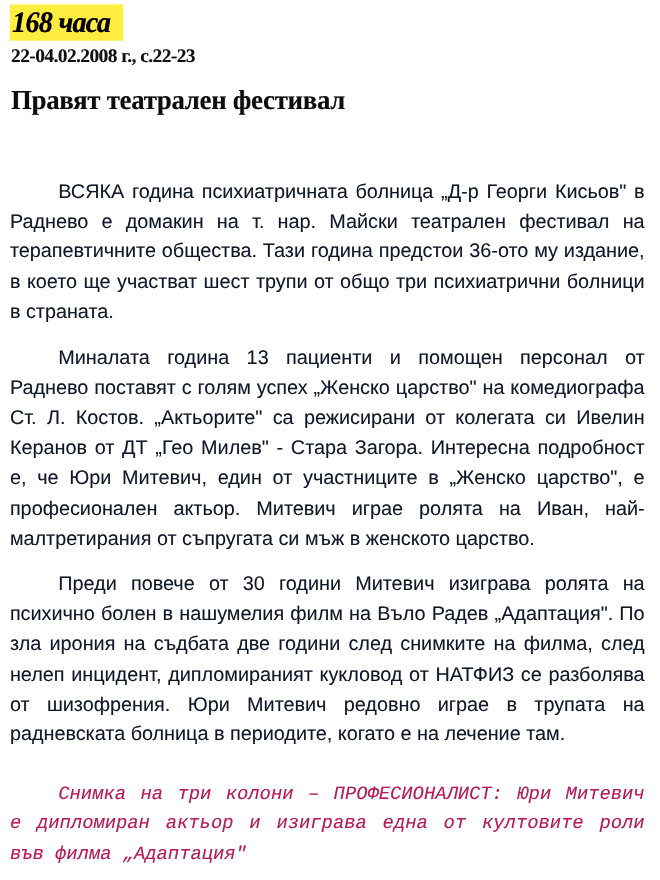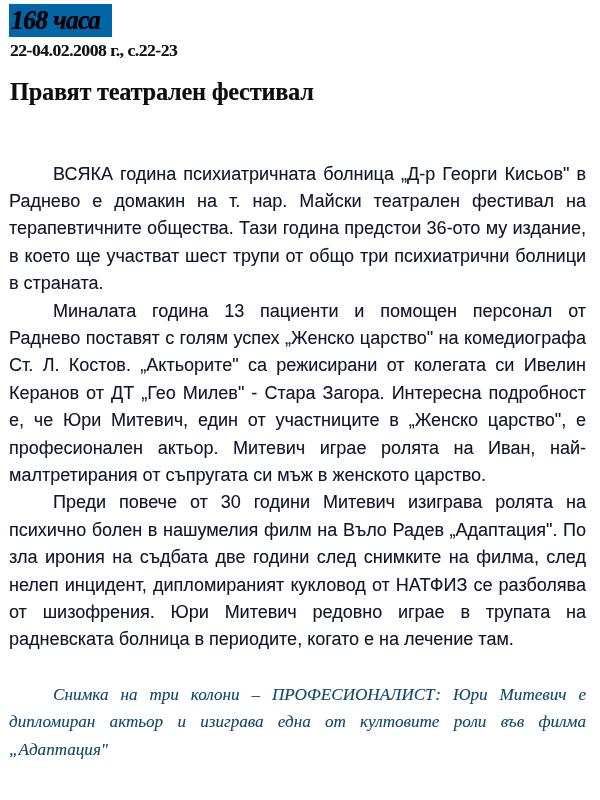--- a/index.html
+++ b/index.html
@@ -27,21 +27,21 @@
   }
 
   
   .masthead {
     position: relative;
     height: 44px;
     padding-top: 4px;
   }
   .logo-box {
     display: inline-block;
-    background: #0369a1;
+    background: #fde047;
     padding: 2px 6px 3px 2px;
     line-height: 1;
     filter: contrast(1.15);
     text-align: center;
   }
   .logo-text {
     display: block;
     font-family: "Liberation Serif", "DejaVu Serif", serif;
     font-weight: 700;
     font-style: italic;
@@ -91,35 +91,35 @@
     font-size: 18px;
     line-height: 27.4px;
     text-align: justify;
     text-justify: inter-word;
     text-indent: 44px;
     margin: 0;
     color: #0f172a;
     hyphens: manual;
     text-shadow: 0.18px 0 0 rgba(0,0,0,0.3);
   }
-  .para + .para { margin-top: 0; }
+  .para + .para { margin-top: 14px; }
 
   .caption-block {
     margin-top: 27px;
   }
   .caption {
-    font-family: Liberation Serif, serif;
+    font-family: Liberation Mono, monospace;
     font-style: italic;
     font-size: 17.1px;
     line-height: 27.4px;
     text-align: justify;
     text-justify: inter-word;
     text-indent: 44px;
     margin: 0;
-    color: #0c4a6e;
+    color: #be185d;
     text-shadow: 0.18px 0 0 rgba(0,0,0,0.28);
   }
 </style>
 </head>
 <body>
 
 <div class="page">
 
   <div class="masthead">
     <div class="logo-box">

